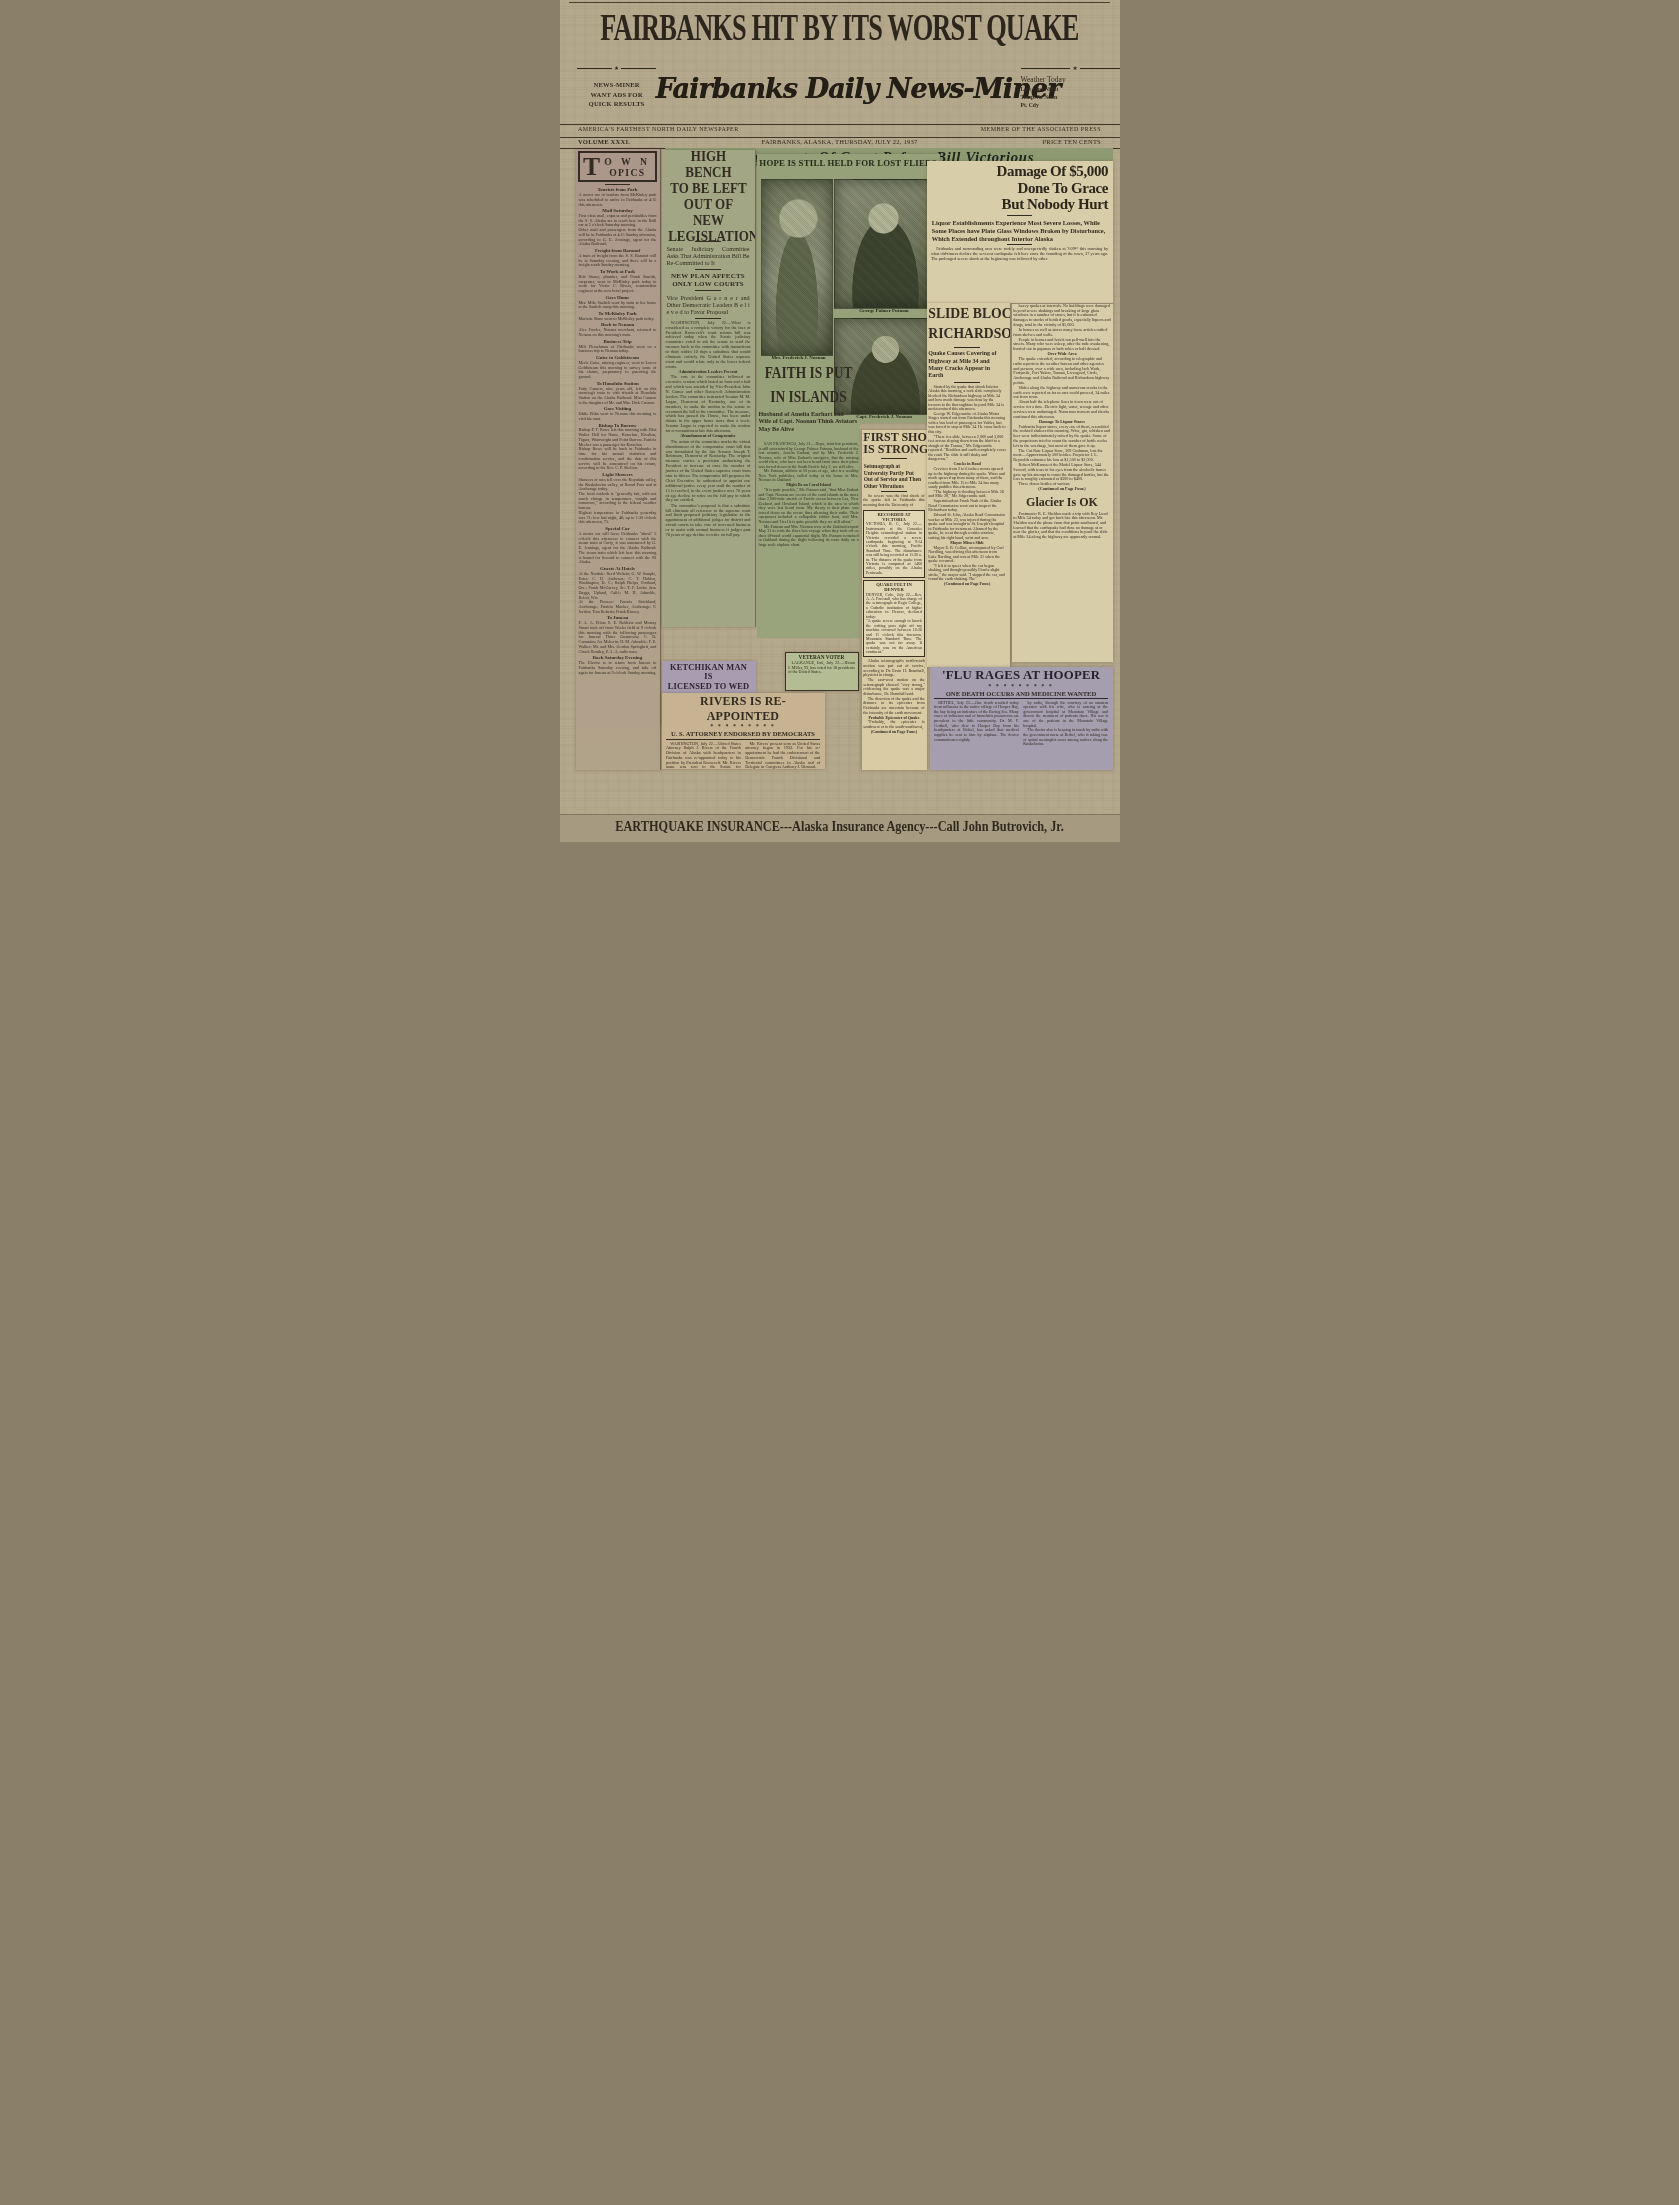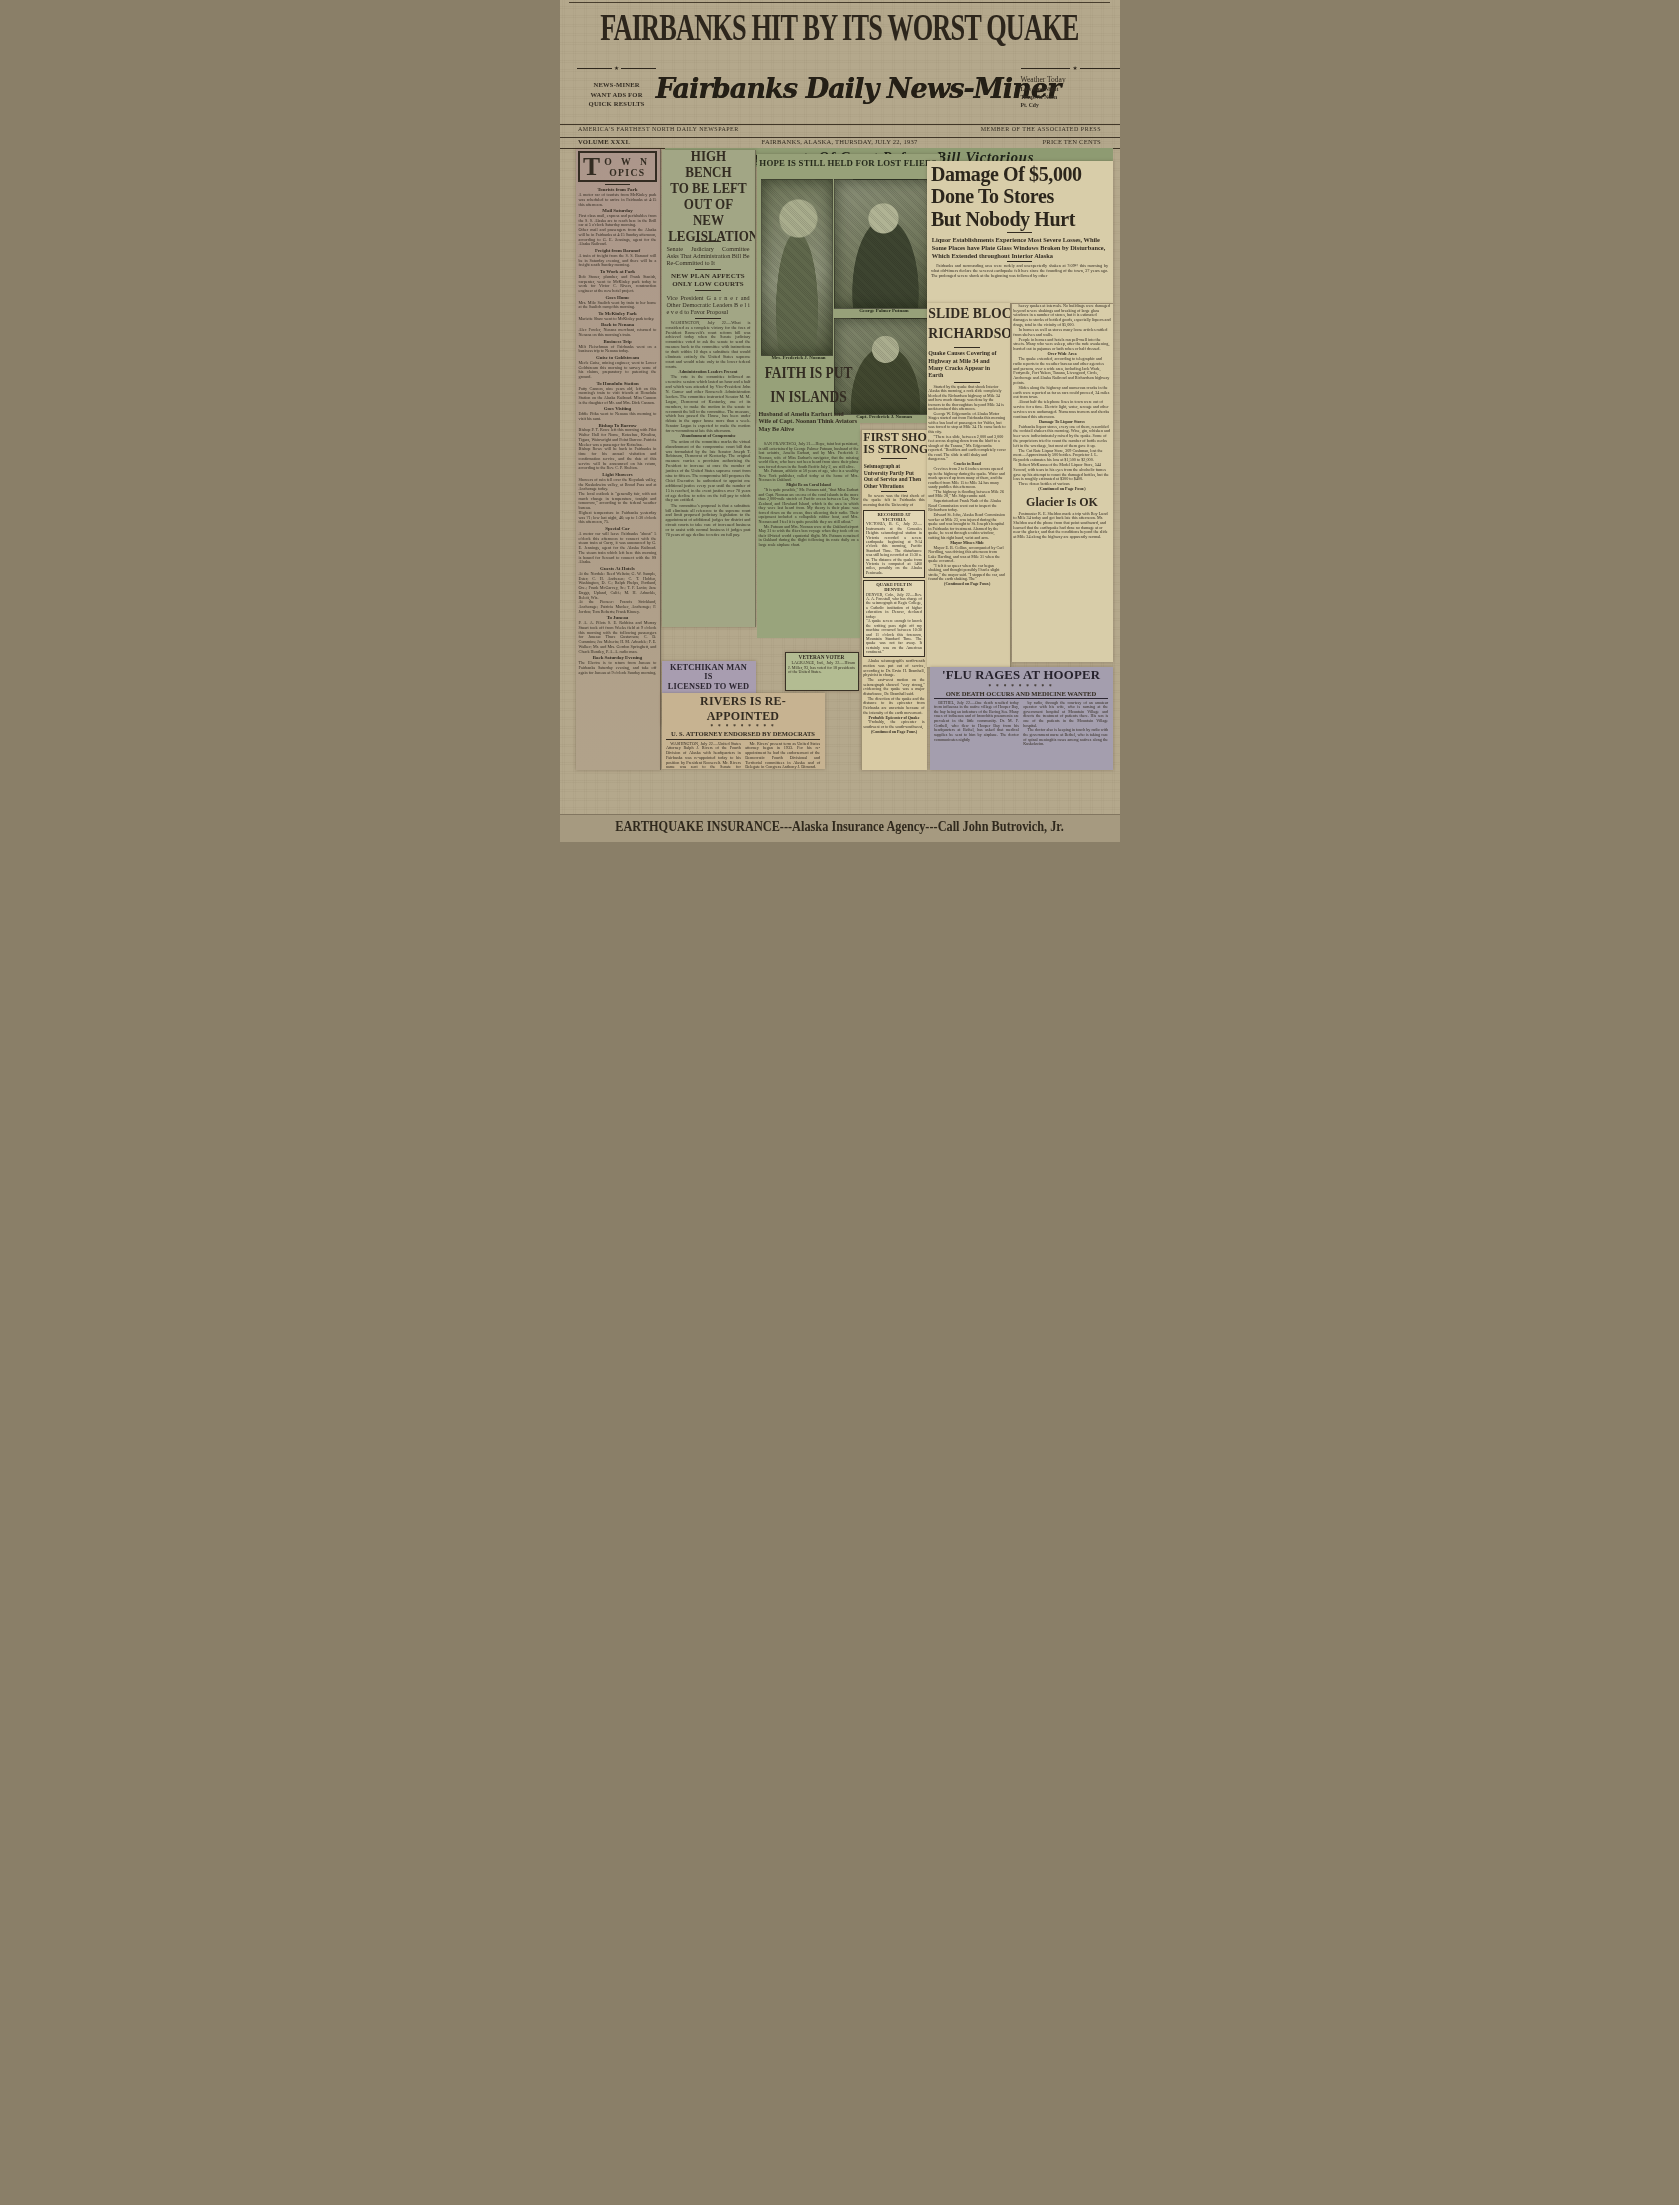--- a/index.html
+++ b/index.html
@@ -85,21 +85,21 @@
   .fs{left:301px;top:430px;width:66px;height:340px;padding:0.9px 1.8px;background:#d9cba4;border-left:0.4px solid rgba(45,35,22,.35);}
   .fs-headline{text-align:center;font-weight:700;font-size:12px;line-height:1.05;transform:scale(.8,1.2);transform-origin:center top;white-space:nowrap;}
   .fs-deck{font-weight:700;font-size:5.5px;line-height:1.18;margin:4.4px 0.4px 1.8px;}
   .fs p{margin:0 0 0.4px;font-size:4.1px;line-height:1.12;text-align:justify;}
   .fs p.p{text-indent:4.4px;}
   .news-box{border:0.9px solid #3a3226;padding:1.3px 1.8px;margin:2.2px 0;background:rgba(255,250,230,.25);}
   .news-box .bh{text-align:center;font-weight:700;font-size:4.6px;margin-bottom:0.4px;}
   .news-box p{font-size:4px;line-height:1.1;}
   
   .dmg-head-block{left:367px;top:161px;width:186px;height:142px;padding:1.8px 4.4px;background:#d8cda9;}
-  .dmg-line{text-align:left;font-weight:700;font-size:20px;line-height:1.12;letter-spacing:-0.4px;color:#2c261c;}
+  .dmg-line{text-align:right;font-weight:700;font-size:15px;line-height:1.12;letter-spacing:-0.4px;color:#2c261c;}
   .dmg-deck{font-weight:700;font-size:6.4px;line-height:1.2;margin:3.5px 0.9px 1.8px;}
   .dmg-lead{font-size:4.3px;line-height:1.15;text-align:justify;text-indent:5.3px;}
   .slide-col{left:367px;top:303px;width:84px;height:364px;padding:0.9px 3.5px 0.9px 1.8px;background:#d7cba6;border-right:0.4px solid rgba(45,35,22,.4);}
   .slide-headline{text-align:center;font-weight:700;font-size:13.7px;line-height:1.5;transform:scale(.82,1.18);transform-origin:center top;white-space:nowrap;}
   .slide-deck{font-weight:700;font-size:6px;line-height:1.2;margin:2.6px 0;}
   .slide-col p{font-size:4.1px;line-height:1.1;}
   .dmg-col{left:452px;top:304px;width:101px;height:358px;background:#d8cda9;padding:0 1.8px;}
   .dmg-col p{font-size:4.2px;line-height:1.12;}
   .glacier-head{text-align:center;font-weight:700;font-size:12px;margin:2.6px 0 1.8px;}
   
@@ -362,21 +362,21 @@
         <p class="p">The east-west motion on the seismograph showed "very strong," evidencing the quake was a major disturbance, Dr. Bramhall said.</p>
         <p class="p">The direction of the quake and the distance to its epicenter from Fairbanks are uncertain because of the intensity of the earth movement.</p>
         <p class="sub">Probable Epicenter of Quake</p>
         <p class="p">"Probably, the epicenter is southwest or to the south-southwest,</p>
         <p class="cont">(Continued on Page Four.)</p>
       </div>
   </div>
 
   <div class="clip dmg-head-block shadow">
     <div class="dmg-line">Damage Of $5,000</div>
-    <div class="dmg-line">Done To Stores</div>
+    <div class="dmg-line">Done To Grace</div>
     <div class="dmg-line">But Nobody Hurt</div>
     <div class="hr-sm"></div>
     <div class="dmg-deck">Liquor Establishments Experience Most Severe Losses, While Some Places have Plate Glass Windows Broken by Disturbance, Which Extended throughout Interior Alaska</div>
     <div class="hr-sm"></div>
     <div class="dmg-lead">Fairbanks and surrounding area were rudely and unexpectedly shaken at 7:09½ this morning by what old-timers declare the severest earthquake felt here since the founding of the town, 37 years ago. The prolonged severe shock at the beginning was followed by other</div>
   </div>
 
   <div class="clip slide-col shadow story">
     <div style="text-align:center">
       <span class="slide-headline">

